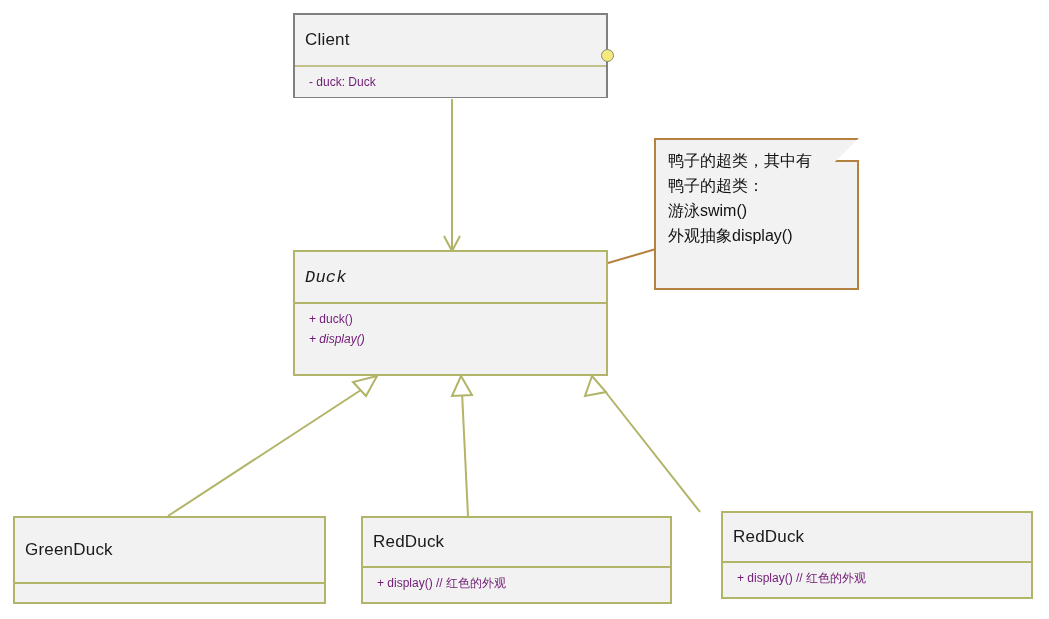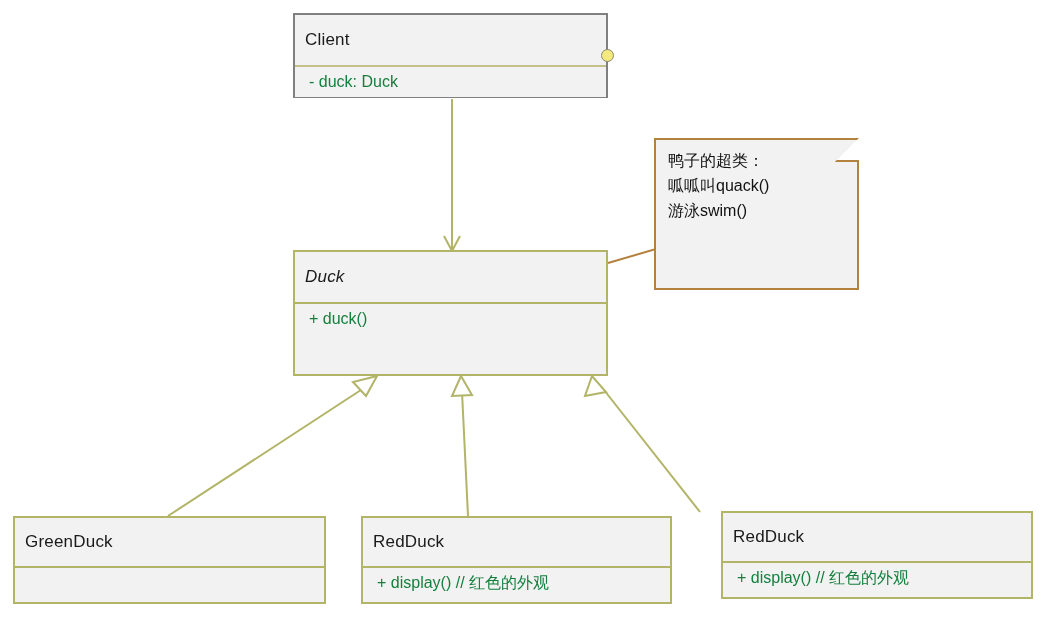--- a/index.html
+++ b/index.html
@@ -47,26 +47,26 @@
     background: #f2f2f2;
     padding: 5px 0 5px 14px;
     flex: 1 1 auto;
   }
   .class-name {
     font-size: 17px;
     color: #1a1a1a;
     letter-spacing: .2px;
   }
   .member-line {
-    font-size: 16px;
-    color: #15803d;
+    font-size: 12px;
+    color: #701a75;
     line-height: 20px;
     white-space: nowrap;
   }
-  .abstract-name { font-style: italic; }
+  .abstract-name { font-style: italic; font-family: Liberation Mono, monospace; }
   .abstract-member { font-style: italic; }
 
   
   .client-style {
     border: 2px solid #808080;
   }
   .client-style .name-compartment {
     border-bottom: 2px solid #c3c08a;
   }
 
@@ -148,32 +148,34 @@
     </div>
   </div>
   <div class="anchor-handle" style="left:601px; top:49px;"></div>
 
   <div class="uml-class olive-style" style="left:293px; top:250px; width:315px; height:126px;">
     <div class="name-compartment" style="height:52px;">
       <span class="class-name abstract-name">Duck</span>
     </div>
     <div class="members-compartment">
       <div class="member-line">+ duck()</div>
+      <div class="member-line abstract-member">+ display()</div>
     </div>
   </div>
 
   <div class="uml-note" style="left:654px; top:138px; width:205px; height:152px;">
     <div class="fold"></div>
+    <div class="note-line">鸭子的超类，其中有</div>
     <div class="note-line">鸭子的超类：</div>
-    <div class="note-line">呱呱叫quack()</div>
     <div class="note-line">游泳swim()</div>
+    <div class="note-line">外观抽象display()</div>
   </div>
 
   <div class="uml-class olive-style" style="left:13px; top:516px; width:313px; height:88px;">
-    <div class="name-compartment" style="height:50px;">
+    <div class="name-compartment" style="height:66px;">
       <span class="class-name">GreenDuck</span>
     </div>
   </div>
 
   <div class="uml-class olive-style" style="left:361px; top:516px; width:311px; height:88px;">
     <div class="name-compartment" style="height:50px;">
       <span class="class-name">RedDuck</span>
     </div>
     <div class="members-compartment">
       <div class="member-line">+ display() // 红色的外观</div>

